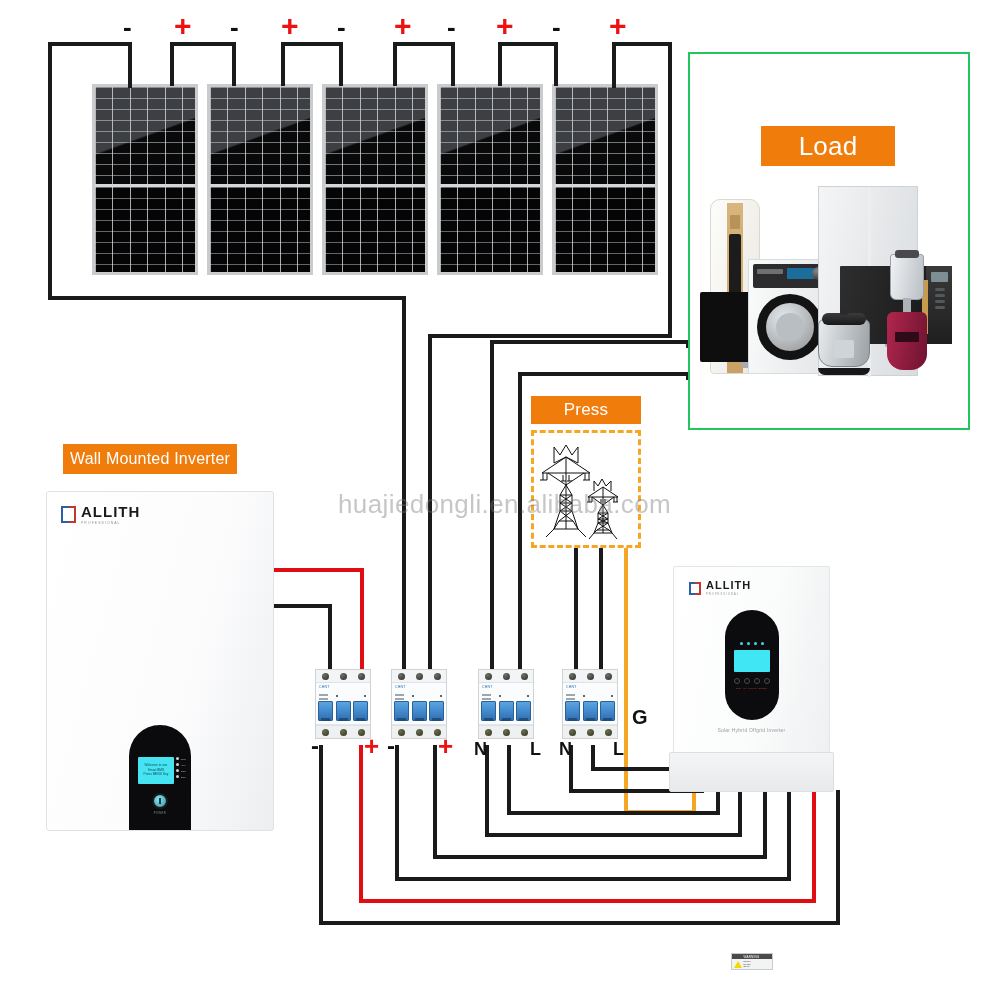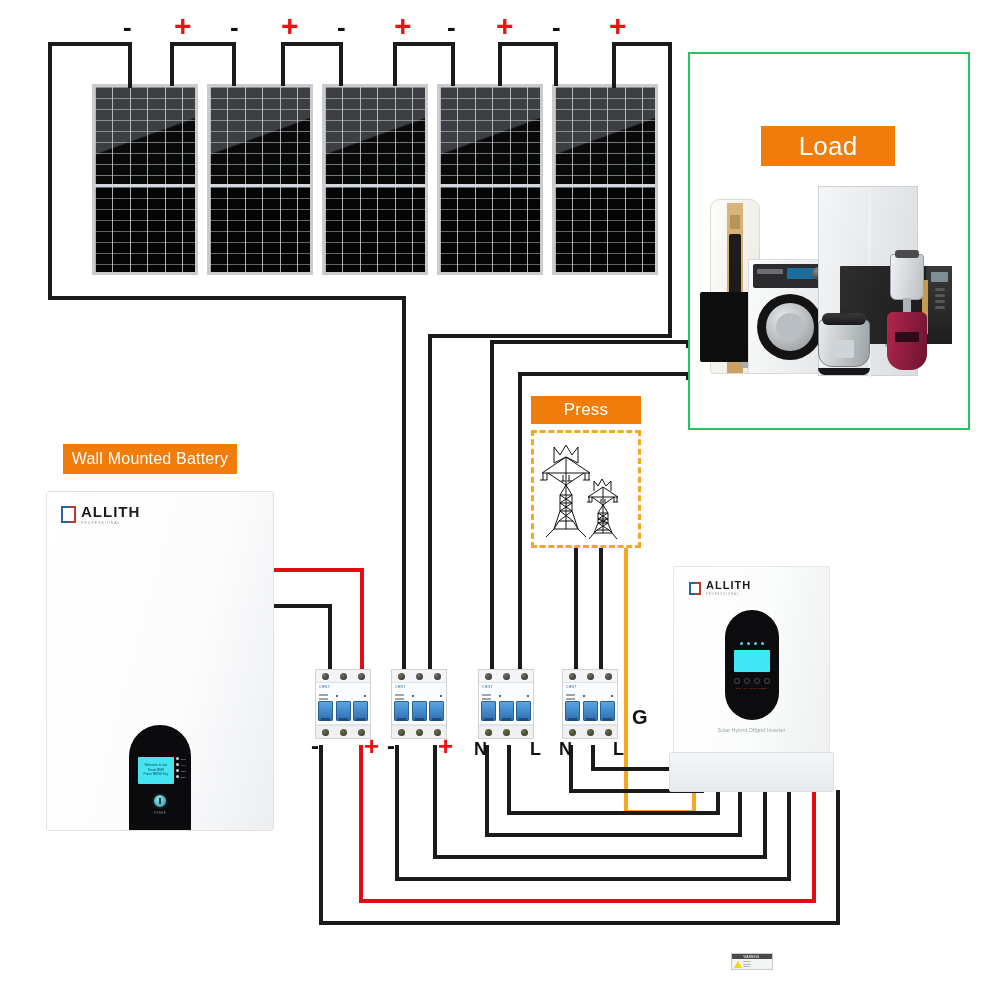--- a/index.html
+++ b/index.html
@@ -441,20 +441,21 @@
         <path d="M53 69 h5 M79 69 h5"></path>
         <path d="M69 72 L64 80 L64 90 L60 100 L55 106 M69 72 L74 80 L74 90 L78 100 L83 106"></path>
         <path d="M64 80 L74 80 M64 86 L74 86 M64 90 L74 90 M63 97 L75 97"></path>
         <path d="M64 80 L74 86 M74 80 L64 86 M64 86 L74 90 M74 86 L64 90 M64 90 L75 97 M74 90 L63 97"></path>
         <path d="M63 97 L60 100 M75 97 L78 100 M60 100 L78 100"></path>
         <path d="M69 72 L69 100"></path>
       </g>
     </svg>
   </div>
 
+  <div id="watermark">huajiedongli.en.alibaba.com</div>
 
 
   <div id="inverter">
     <div class="inv-body">
       <div class="logo" style="left:15px;top:13px;">
         <span class="glyph" style="width:12px;height:13px;">
           <span style="position:absolute;left:0;top:0;width:6px;height:13px;border:2px solid #2b5fa8;border-right:none;"></span>
           <span style="position:absolute;right:0;top:0;width:6px;height:13px;border:2px solid #c0392b;border-left:none;"></span>
         </span>
         <span style="display:flex;flex-direction:column;">
@@ -494,21 +495,21 @@
         <div class="wb">
           <span class="tri"></span>
           <span class="wtxt" style="white-space:pre-line;">Danger
 Electric
 Shock</span>
         </div>
       </div>
     </div>
   </div>
 
-  <div class="badge" style="left:63px;top:444px;width:174px;height:30px;font-size:16px;">Wall Mounted Battery</div>
+  <div class="badge" style="left:63px;top:444px;width:174px;height:30px;font-size:16px;">Wall Mounted Inverter</div>
 
   <div id="battery">
     <div class="bat-body">
       <div class="logo" style="left:14px;top:12px;">
         <span class="glyph" style="width:15px;height:17px;">
           <span style="position:absolute;left:0;top:0;width:7.5px;height:17px;border:2.5px solid #2b5fa8;border-right:none;"></span>
           <span style="position:absolute;right:0;top:0;width:7.5px;height:17px;border:2.5px solid #c0392b;border-left:none;"></span>
         </span>
         <span style="display:flex;flex-direction:column;">
           <span class="txt" style="font-size:15px;">ALLITH</span>

